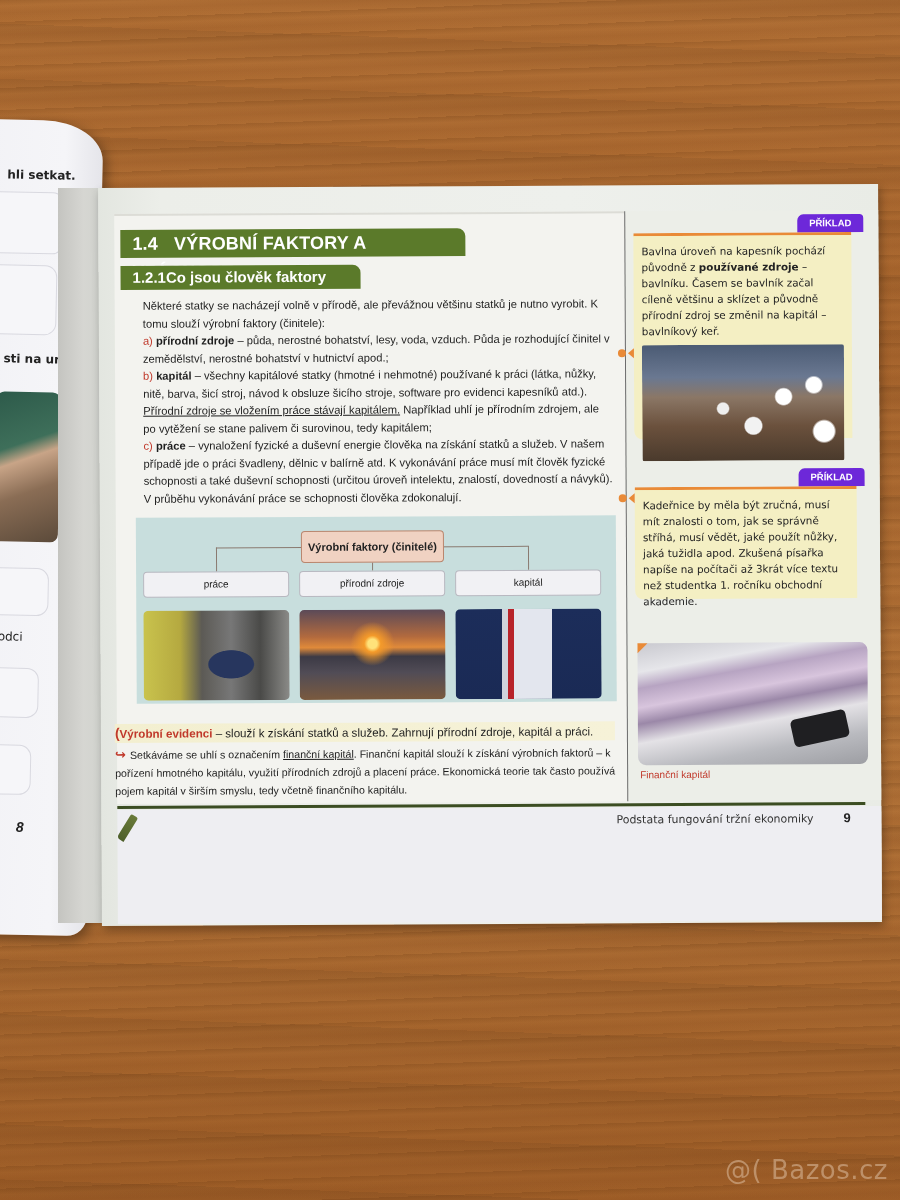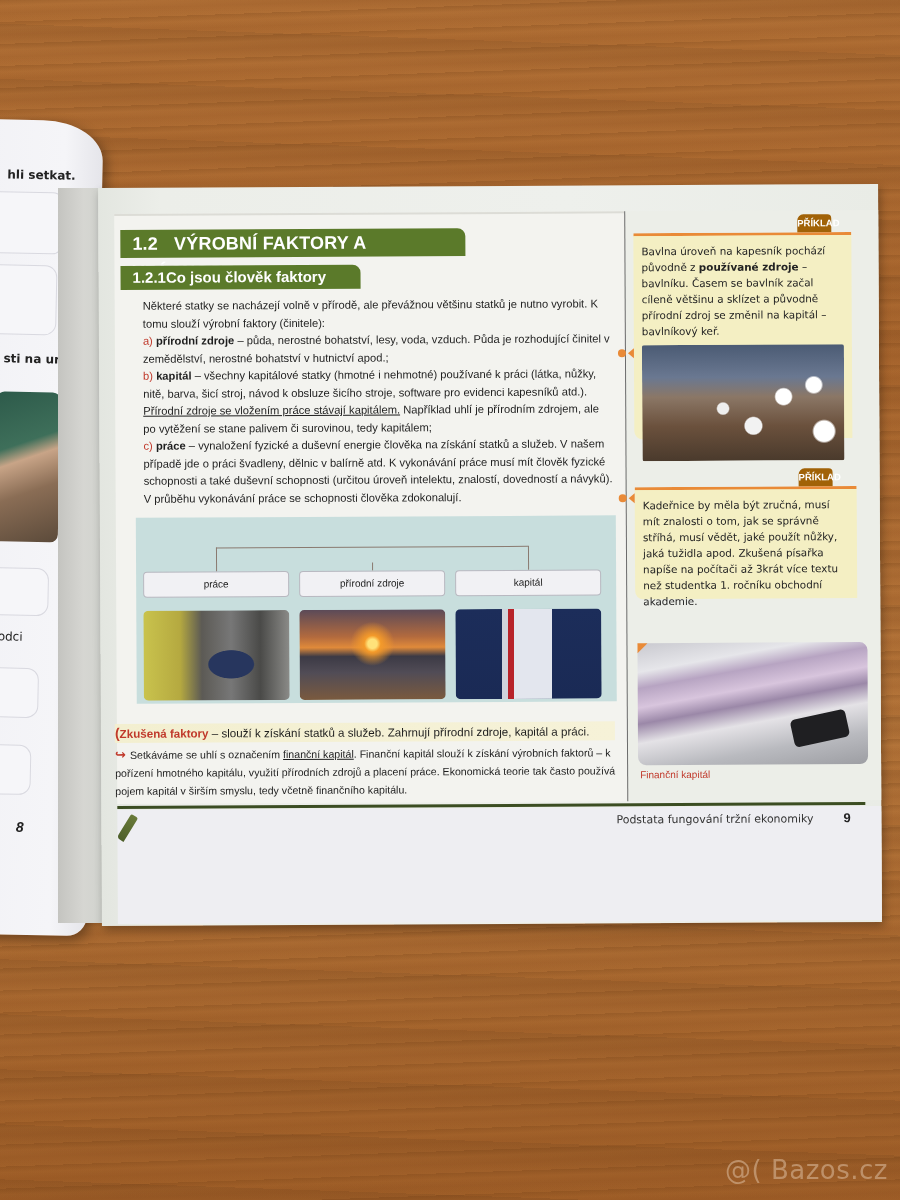--- a/index.html
+++ b/index.html
@@ -109,21 +109,21 @@
   }
   .note .arrow { color: #c0392b; font-weight: bold; font-size: 13px; margin-right: 4px; }
   .note u { text-decoration: underline; }
 
   
   .sidebar {
     position: absolute; left: 526px; top: 26px; width: 254px; height: 590px;
     border-left: 1px solid #6c6c6c; background: #eceee8;
   }
   .ex-tag {
-    position: absolute; width: 34px; height: 18px; background: #a16207;
+    position: absolute; width: 66px; height: 18px; background: #6d28d9;
     color: #fff; font-size: 9.5px; font-weight: bold; text-align: center; line-height: 18px;
     border-top-left-radius: 6px; border-top-right-radius: 4px;
   }
   .ex-box {
     position: absolute; background: #f4efc3; border-top: 3px solid #e98a37;
     border-radius: 0 0 0 8px; padding: 7px 8px 8px 8px; font-size: 10.4px; line-height: 16px; color: #222;
     font-family: "DejaVu Sans", sans-serif;
   }
   .ex-box b { font-weight: bold; }
   .ex-photo-cotton {
@@ -176,21 +176,21 @@
   <div class="lp-box" style="left:-10px; top:625px; width:76px; height:50px;"></div>
   <div class="lp-page-num">8</div>
 </div>
 
 <div class="gutter"></div>
 
 <div class="right-page">
   <div class="content-panel"></div>
 
   <div class="h-main">
-    <span class="num">1.2</span><span>VÝROBNÍ FAKTORY A VZÁCNOST</span>
+    <span class="num">1.4</span><span>VÝROBNÍ FAKTORY A VZÁCNOST</span>
   </div>
   <div class="h-sub">
     <span class="num">1.2.1</span><span>Co jsou člověk faktory</span>
   </div>
 
   <div class="body-text">
     <p>Některé statky se nacházejí volně v přírodě, ale převážnou většinu statků je nutno vyrobit. K tomu slouží výrobní faktory (činitele):</p>
     <p>
       <span class="lbl">a)</span>
       <b>přírodní zdroje</b><span> – půda, nerostné bohatství, lesy, voda, vzduch. Půda je rozhodující činitel v zemědělství, nerostné bohatství v hutnictví apod.;</span>
@@ -204,30 +204,31 @@
       <span class="lbl">c)</span>
       <b>práce</b><span> – vynaložení fyzické a duševní energie člověka na získání statků a služeb. V našem případě jde o práci švadleny, dělnic v balírně atd. K vykonávání práce musí mít člověk fyzické schopnosti a také duševní schopnosti (určitou úroveň intelektu, znalostí, dovedností a návyků). V průběhu vykonávání práce se schopnosti člověka zdokonalují.</span>
     </p>
   </div>
 
   <div class="diagram">
     <div class="dg-line" style="left:80px; top:30px; width:312px; height:1px;"></div>
     <div class="dg-line" style="left:80px; top:30px; width:1px; height:24px;"></div>
     <div class="dg-line" style="left:236px; top:46px; width:1px; height:8px;"></div>
     <div class="dg-line" style="left:392px; top:30px; width:1px; height:24px;"></div>
+    <div class="dg-root">Výrobní faktory (činitelé)</div>
     <div class="dg-child" style="left:7px;">práce</div>
     <div class="dg-child" style="left:163px;">přírodní zdroje</div>
     <div class="dg-child" style="left:319px;">kapitál</div>
     <div class="dg-photo ph-work"></div>
     <div class="dg-photo ph-sunset"></div>
     <div class="dg-photo ph-tower"></div>
   </div>
 
   <div class="summary">
-    <span class="bracket">(</span><span class="term">Zkušená faktory</span><span> – slouží k získání statků a služeb. Zahrnují přírodní zdroje, kapitál a práci.</span>
+    <span class="bracket">(</span><span class="term">Výrobní evidenci</span><span> – slouží k získání statků a služeb. Zahrnují přírodní zdroje, kapitál a práci.</span>
   </div>
 
   <div class="note">
     <span class="arrow">↪</span><span>Setkáváme se uhlí s označením </span><u>finanční kapitál</u><span>. Finanční kapitál slouží k získání výrobních faktorů – k pořízení hmotného kapitálu, využití přírodních zdrojů a placení práce. Ekonomická teorie tak často používá pojem kapitál v širším smyslu, tedy včetně finančního kapitálu.</span>
   </div>
 
   <div class="sidebar">
     <div class="ex-tag" style="left:172px; top:4px;">PŘÍKLAD</div>
     <div class="ex-box" style="left:8px; top:22px; width:218px; height:206px;">
       <span>Bavlna úroveň na kapesník pochází původně z </span><b>používané zdroje</b><span> – bavlníku. Časem se bavlník začal cíleně většinu a sklízet a původně přírodní zdroj se změnil na kapitál – bavlníkový keř.</span>

